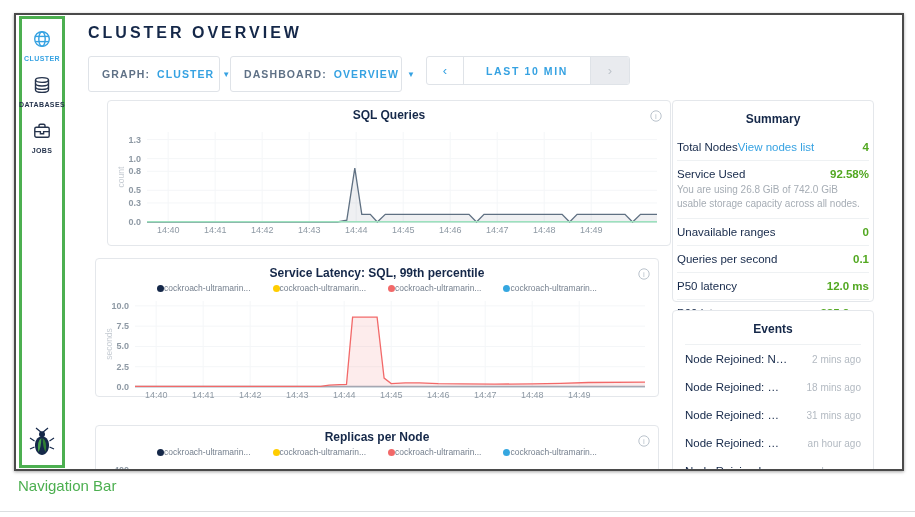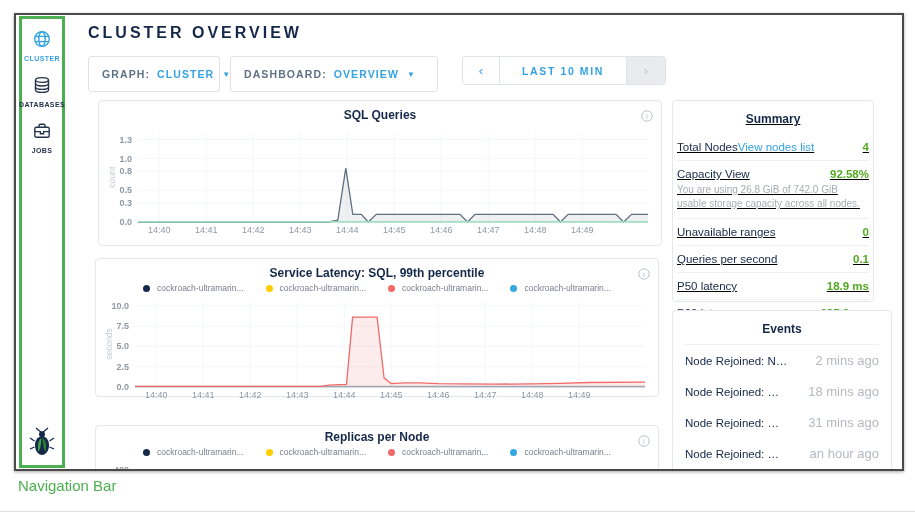--- a/index.html
+++ b/index.html
@@ -33,66 +33,66 @@
   .main-title { position:absolute; left:72px; top:9px; font-size:16px;
     font-weight:700; letter-spacing:3px; color:#152849; }
   .controls { position:absolute; left:72px; top:41px; display:flex; }
   .dropdown { height:29px; border:1px solid #dfe3e8; border-radius:3px;
     background:#fff; display:flex; align-items:center; padding:17px 13px;
     font-size:10.5px; font-weight:700; letter-spacing:1.1px; cursor:pointer; }
   .dd-label { color:#5f7186; margin-right:7px; }
   .dd-value { color:#36a2e2; }
   .dd-caret { color:#36a2e2; margin-left:8px; font-size:8px; }
   #dd-graph { width:132px; margin-right:10px; }
-  #dd-dashboard { width:208px; margin-right:24px; }
+  #dd-dashboard { width:172px; margin-right:24px; }
   .timegroup { display:flex; height:29px; border:1px solid #dfe3e8;
     border-radius:3px; overflow:hidden; background:#fff; }
   .tg-btn { width:36px; display:flex; align-items:center; justify-content:center;
     color:#36a2e2; font-size:13px; cursor:pointer; }
   .tg-label { width:128px; display:flex; align-items:center; justify-content:center;
     color:#36a2e2; font-size:10.5px; font-weight:700; letter-spacing:1.6px;
     border-left:1px solid #dfe3e8; border-right:1px solid #dfe3e8; cursor:pointer; }
   .tg-next { width:38px; background:#e9ebef; color:#bdc3ca; }
 
   
   .card { position:absolute; background:#fff; border:1px solid #e4e7eb;
     border-radius:4px; }
   .chart-title { text-align:center; font-size:12px; font-weight:700;
     color:#152849; padding-top:7px; }
   .info-icon { position:absolute; top:7px; right:8px; cursor:pointer; }
   .legend { display:flex; justify-content:center; gap:22px; margin-top:3px; }
-  .legend-item { display:flex; align-items:center; gap:7px; font-size:8.5px;
+  .legend-item { display:flex; align-items:center; gap:0; font-size:8.5px;
     color:#76818f; cursor:pointer; }
   .legend-item .dot { width:7px; height:7px; border-radius:50%; display:inline-block; }
   svg.plot { display:block; margin:2px auto 0; }
   svg.plot text { font-family:"Liberation Sans","DejaVu Sans",sans-serif; }
 
-  #card-sql      { left:82px;  top:85px;  width:564px; height:146px; }
+  #card-sql      { left:91px;  top:85px;  width:564px; height:146px; }
   #card-latency  { left:79px;  top:243px; width:564px; height:139px; }
   #card-replicas { left:79px;  top:410px; width:564px; height:140px; }
   #card-replicas .chart-title { padding-top:4px; }
 
   
-  #card-summary { left:656px; top:85px; width:202px; height:202px; padding:8px 4px;text-decoration:underline; }
-  #card-events  { left:656px; top:295px; width:220px; height:200px; padding:8px 12px; }
+  #card-summary { left:656px; top:85px; width:202px; height:202px; padding:8px 4px; }
+  #card-events  { left:656px; top:295px; width:202px; height:200px; padding:8px 12px; }
   .panel-title { text-align:center; font-size:12px; font-weight:700;
     color:#152849; padding:3px 0 8px; }
   .srow { display:flex; align-items:baseline; padding:7px 0;
     border-top:1px solid #eef1f3; font-size:11.5px; color:#152849; }
   .srow .grow { flex:1; }
   .sval { color:#52a821; font-weight:700; white-space:nowrap; }
   .slink { color:#36a2e2; margin-left:0; cursor:pointer; }
   .subtext { font-size:10px; color:#a6adb5; line-height:1.4; padding:1px 0 7px;
     border-top:0; }
   .cap-wrap { border-top:1px solid #eef1f3; }
   .cap-wrap .srow { border-top:0; padding-bottom:2px; }
   .erow { display:flex; align-items:baseline; padding:8px 0; cursor:pointer; }
   .erow .et { font-size:11.5px; color:#152849; white-space:nowrap; overflow:hidden;
     text-overflow:ellipsis; flex:1; }
-  .erow .etime { font-size:13px; color:#b3bac2; margin-left:24px; white-space:nowrap; }
+  .erow .etime { font-size:10px; color:#b3bac2; margin-left:24px; white-space:nowrap; }
   .events-list { border-top:1px solid #eef1f3; }
 </style>
 </head>
 <body>
 
 <div class="page">
   <div class="window">
 
     <div class="nav-box">
       <nav class="sidebar">
@@ -321,40 +321,40 @@
     <div class="card" id="card-summary">
       <div class="panel-title">Summary</div>
       <div class="srow" style="border-top:0">
         <span>Total Nodes</span>
         <span class="slink">View nodes list</span>
         <span class="grow"></span>
         <span class="sval">4</span>
       </div>
       <div class="cap-wrap">
         <div class="srow">
-          <span>Capacity View</span>
+          <span>Service Used</span>
           <span class="grow"></span>
           <span class="sval">92.58%</span>
         </div>
         <div class="subtext">You are using 26.8 GiB of 742.0 GiB usable storage capacity across all nodes.</div>
       </div>
       <div class="srow">
         <span>Unavailable ranges</span>
         <span class="grow"></span>
         <span class="sval">0</span>
       </div>
       <div class="srow">
         <span>Queries per second</span>
         <span class="grow"></span>
         <span class="sval">0.1</span>
       </div>
       <div class="srow">
         <span>P50 latency</span>
         <span class="grow"></span>
-        <span class="sval">18.9 ms</span>
+        <span class="sval">12.0 ms</span>
       </div>
       <div class="srow">
         <span>P99 latency</span>
         <span class="grow"></span>
         <span class="sval">285.2 ms</span>
       </div>
     </div>
 
     <div class="card" id="card-events">
       <div class="panel-title">Events</div>

